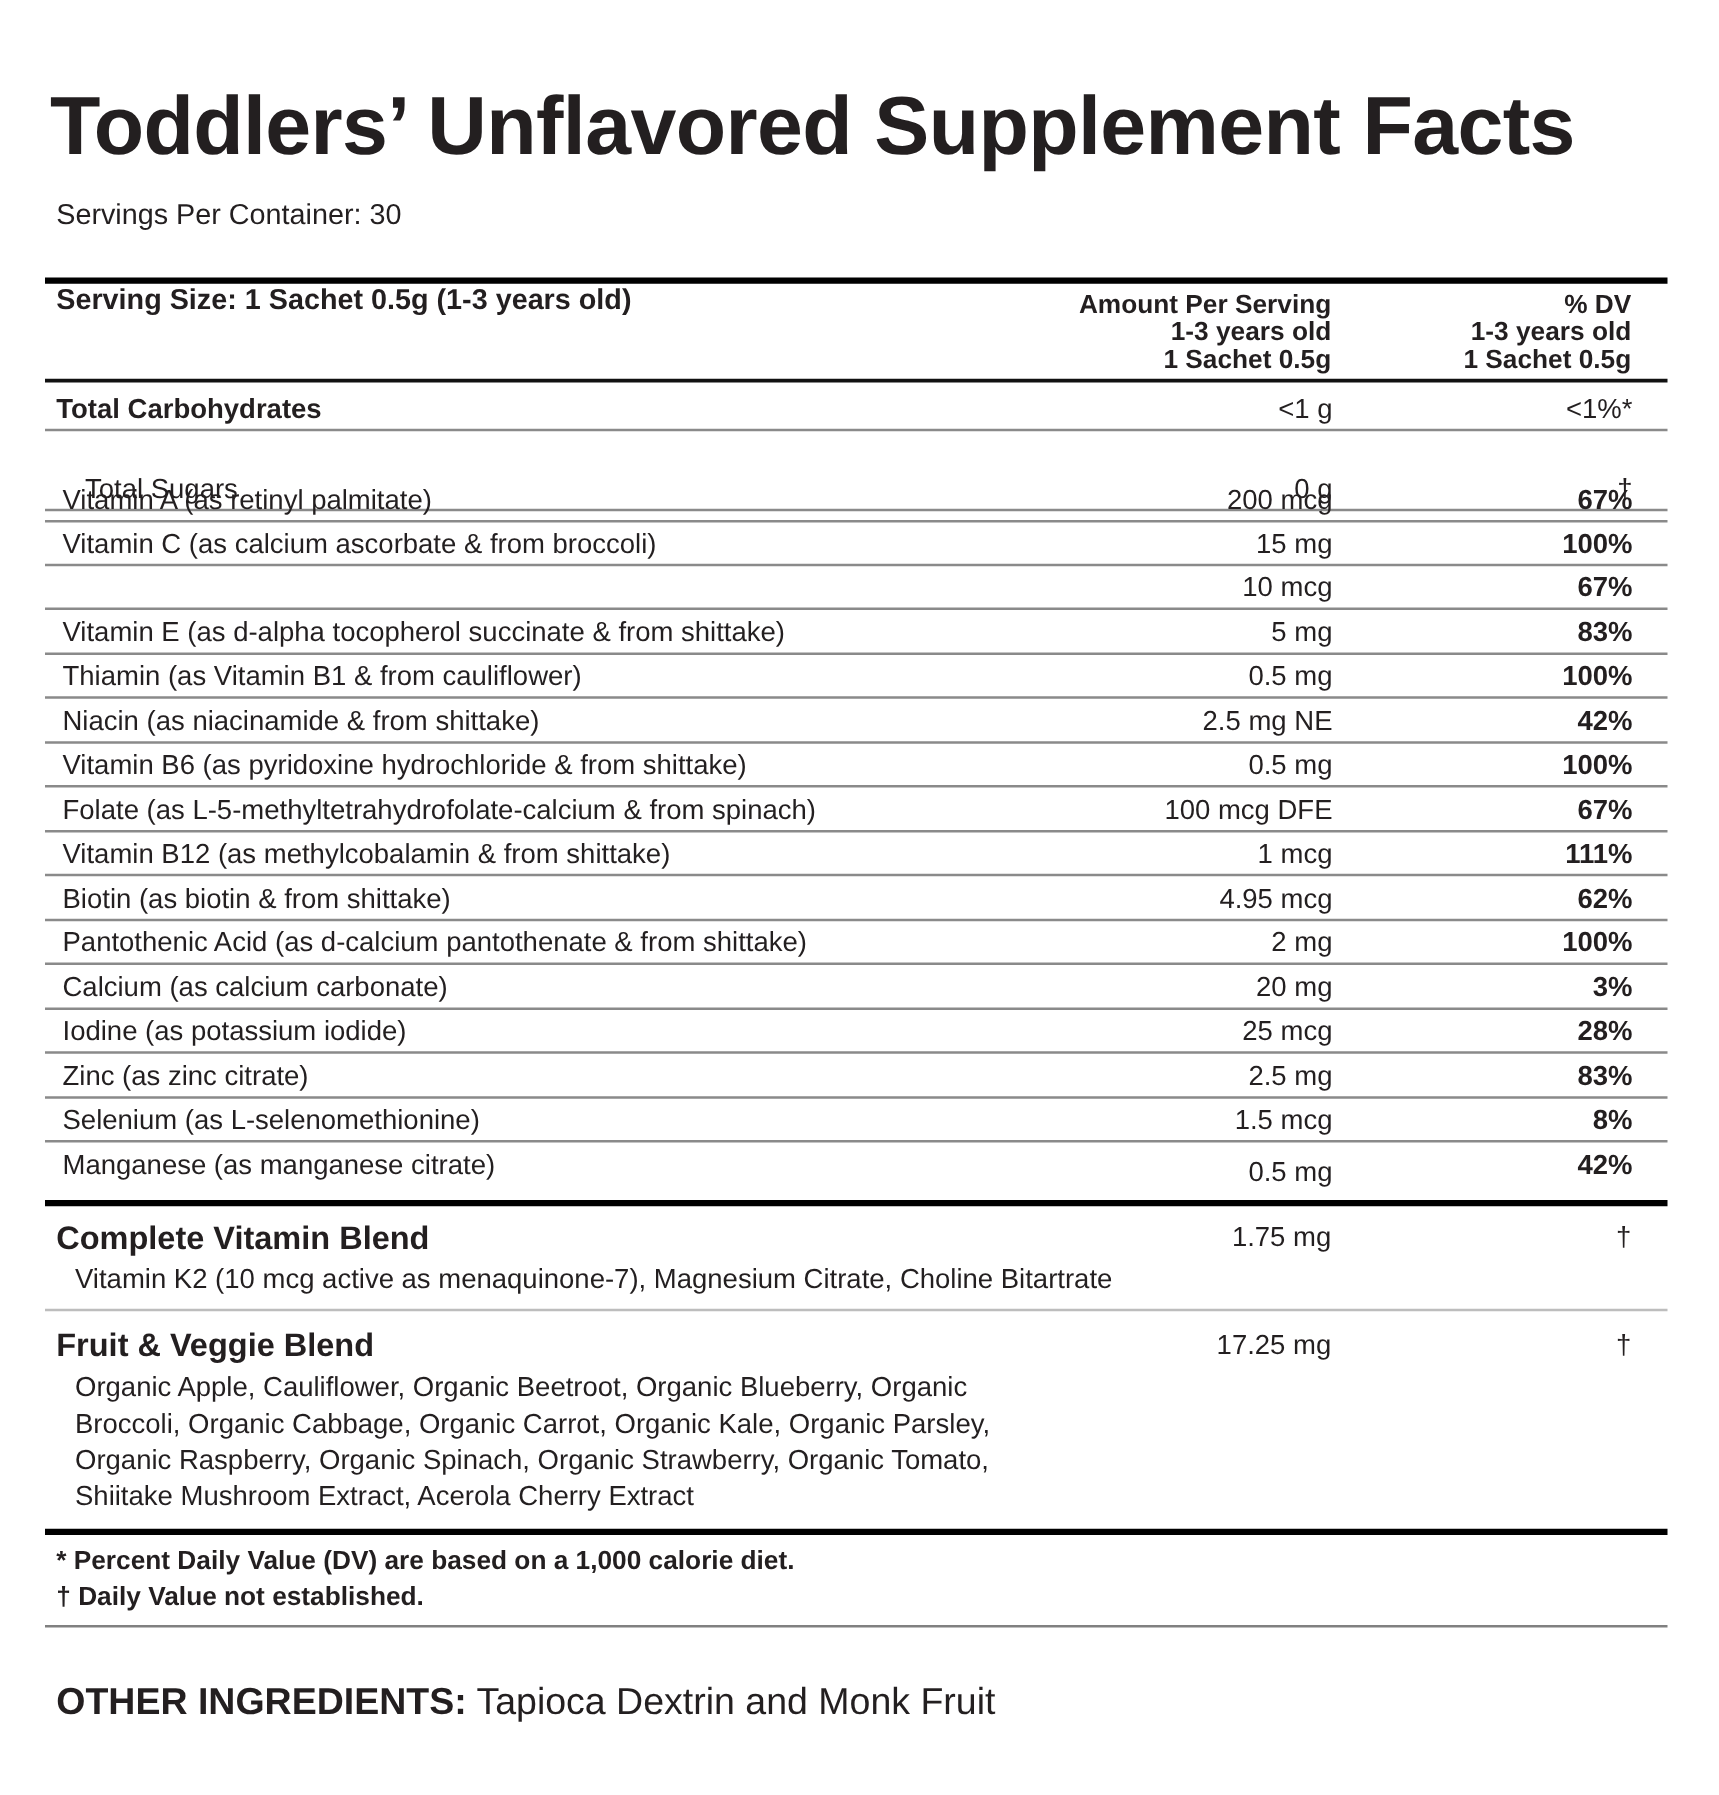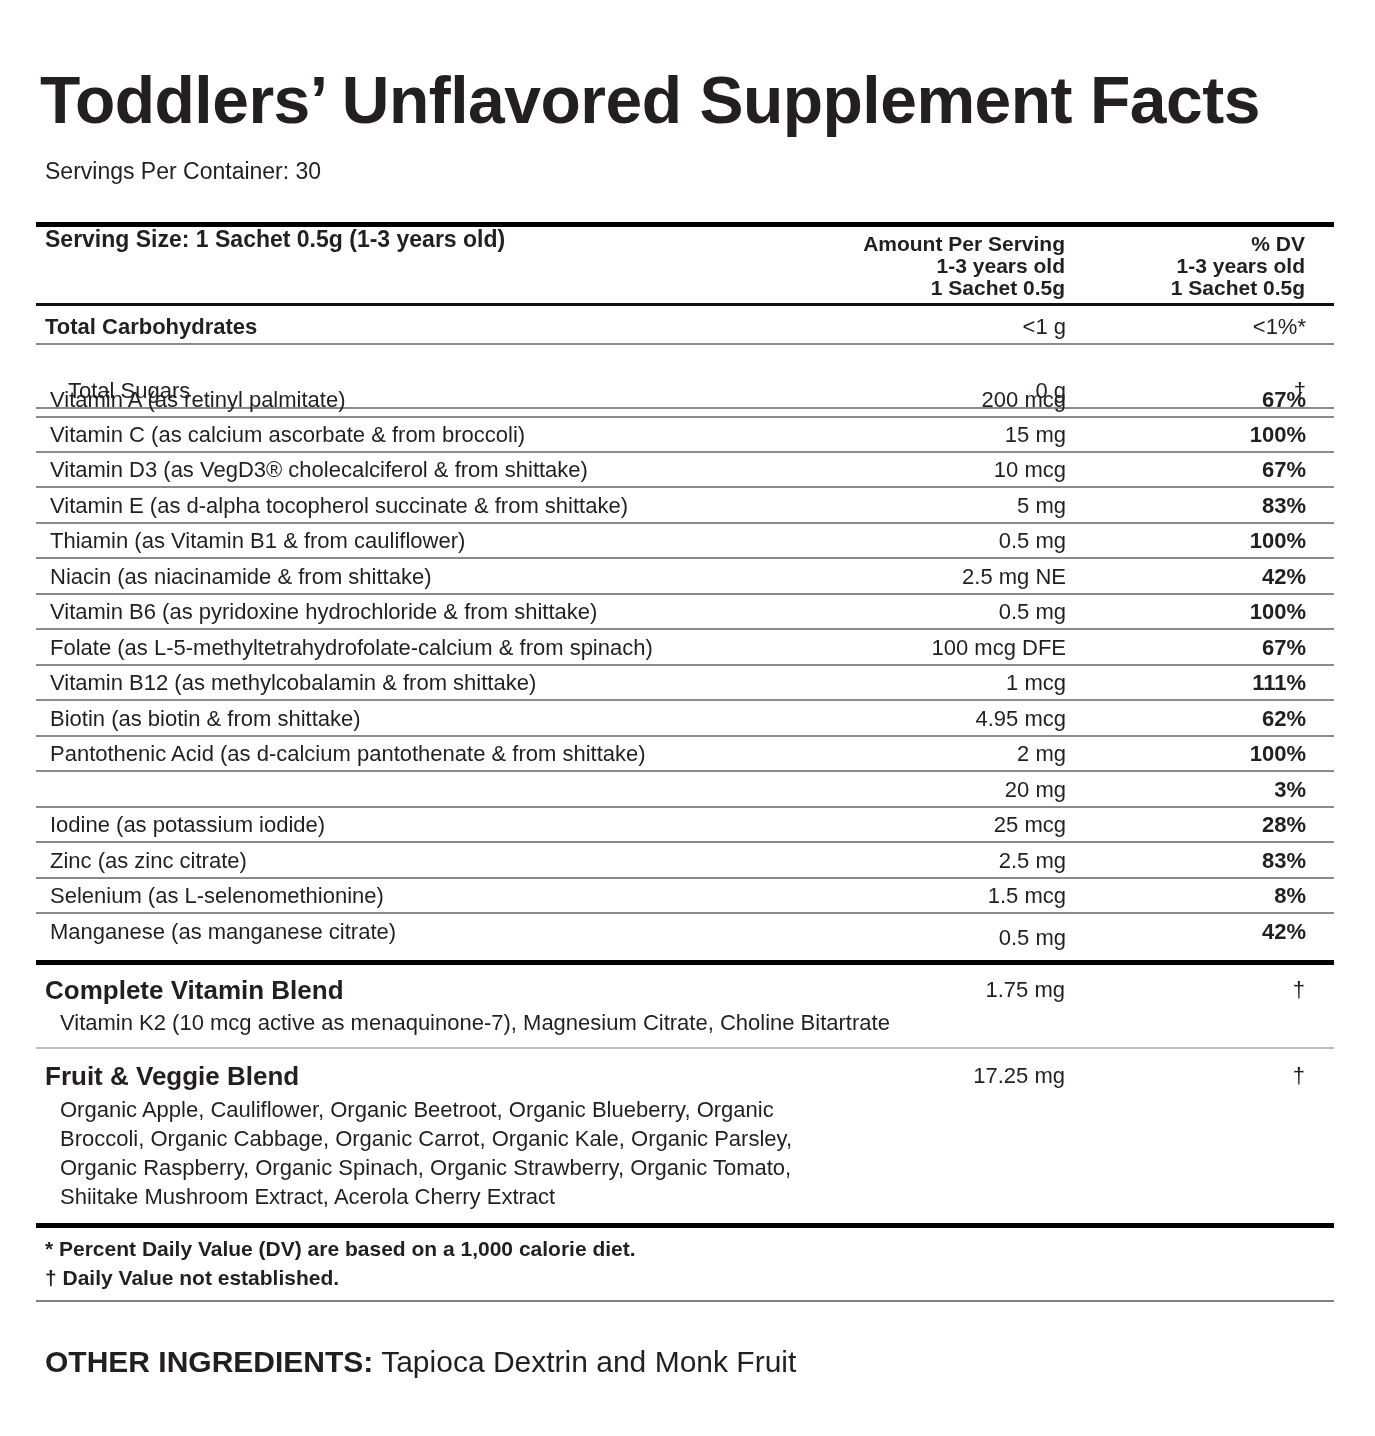--- a/index.html
+++ b/index.html
@@ -96,21 +96,20 @@
   <span class="dv">67%</span>
   <div class="line"></div>
 </div>
 <div class="row" style="top:418px;">
   <span class="name">Vitamin C (as calcium ascorbate &amp; from broccoli)</span>
   <span class="amt">15 mg</span>
   <span class="dv">100%</span>
   <div class="line"></div>
 </div>
 <div class="row" style="top:453px;">
-  <span class="name">Vitamin D3 (as VegD3® cholecalciferol &amp; from shittake)</span>
   <span class="amt">10 mcg</span>
   <span class="dv">67%</span>
   <div class="line"></div>
 </div>
 <div class="row" style="top:489px;">
   <span class="name">Vitamin E (as d-alpha tocopherol succinate &amp; from shittake)</span>
   <span class="amt">5 mg</span>
   <span class="dv">83%</span>
   <div class="line"></div>
 </div>
@@ -150,20 +149,21 @@
   <span class="dv">62%</span>
   <div class="line"></div>
 </div>
 <div class="row" style="top:737px;">
   <span class="name">Pantothenic Acid (as d-calcium pantothenate &amp; from shittake)</span>
   <span class="amt">2 mg</span>
   <span class="dv">100%</span>
   <div class="line"></div>
 </div>
 <div class="row" style="top:773px;">
+  <span class="name">Calcium (as calcium carbonate)</span>
   <span class="amt">20 mg</span>
   <span class="dv">3%</span>
   <div class="line"></div>
 </div>
 <div class="row" style="top:808px;">
   <span class="name">Iodine (as potassium iodide)</span>
   <span class="amt">25 mcg</span>
   <span class="dv">28%</span>
   <div class="line"></div>
 </div>

